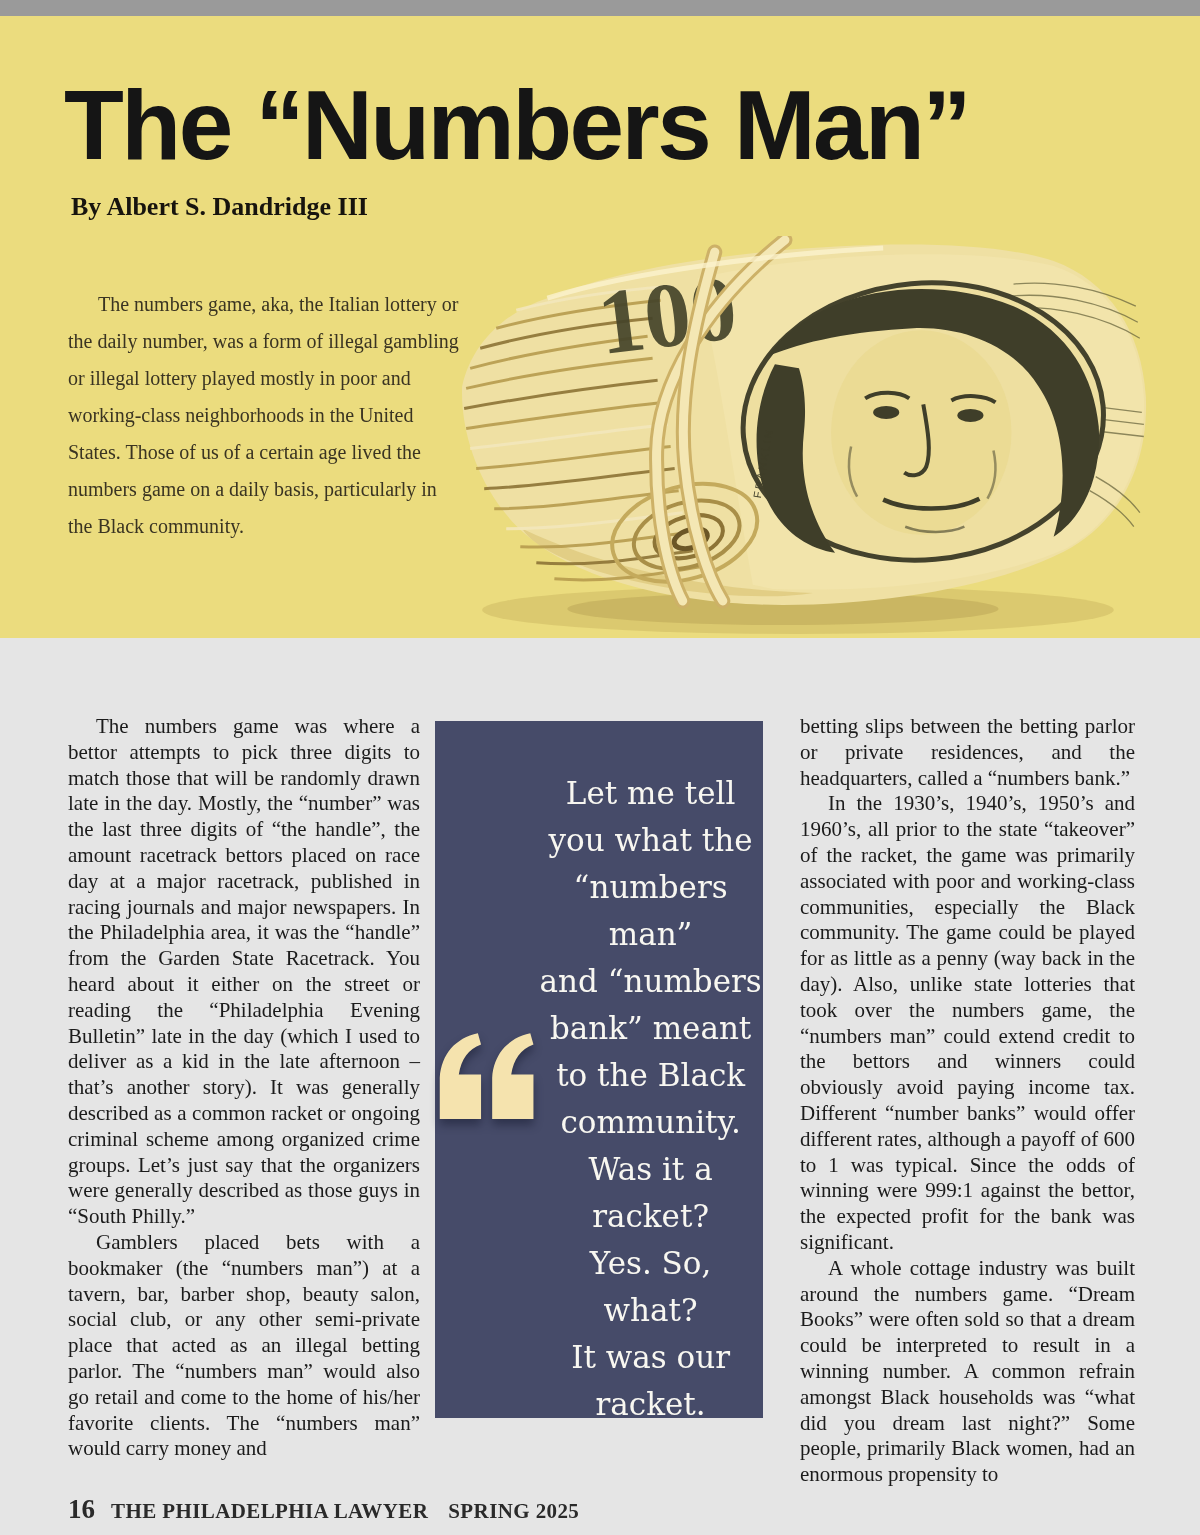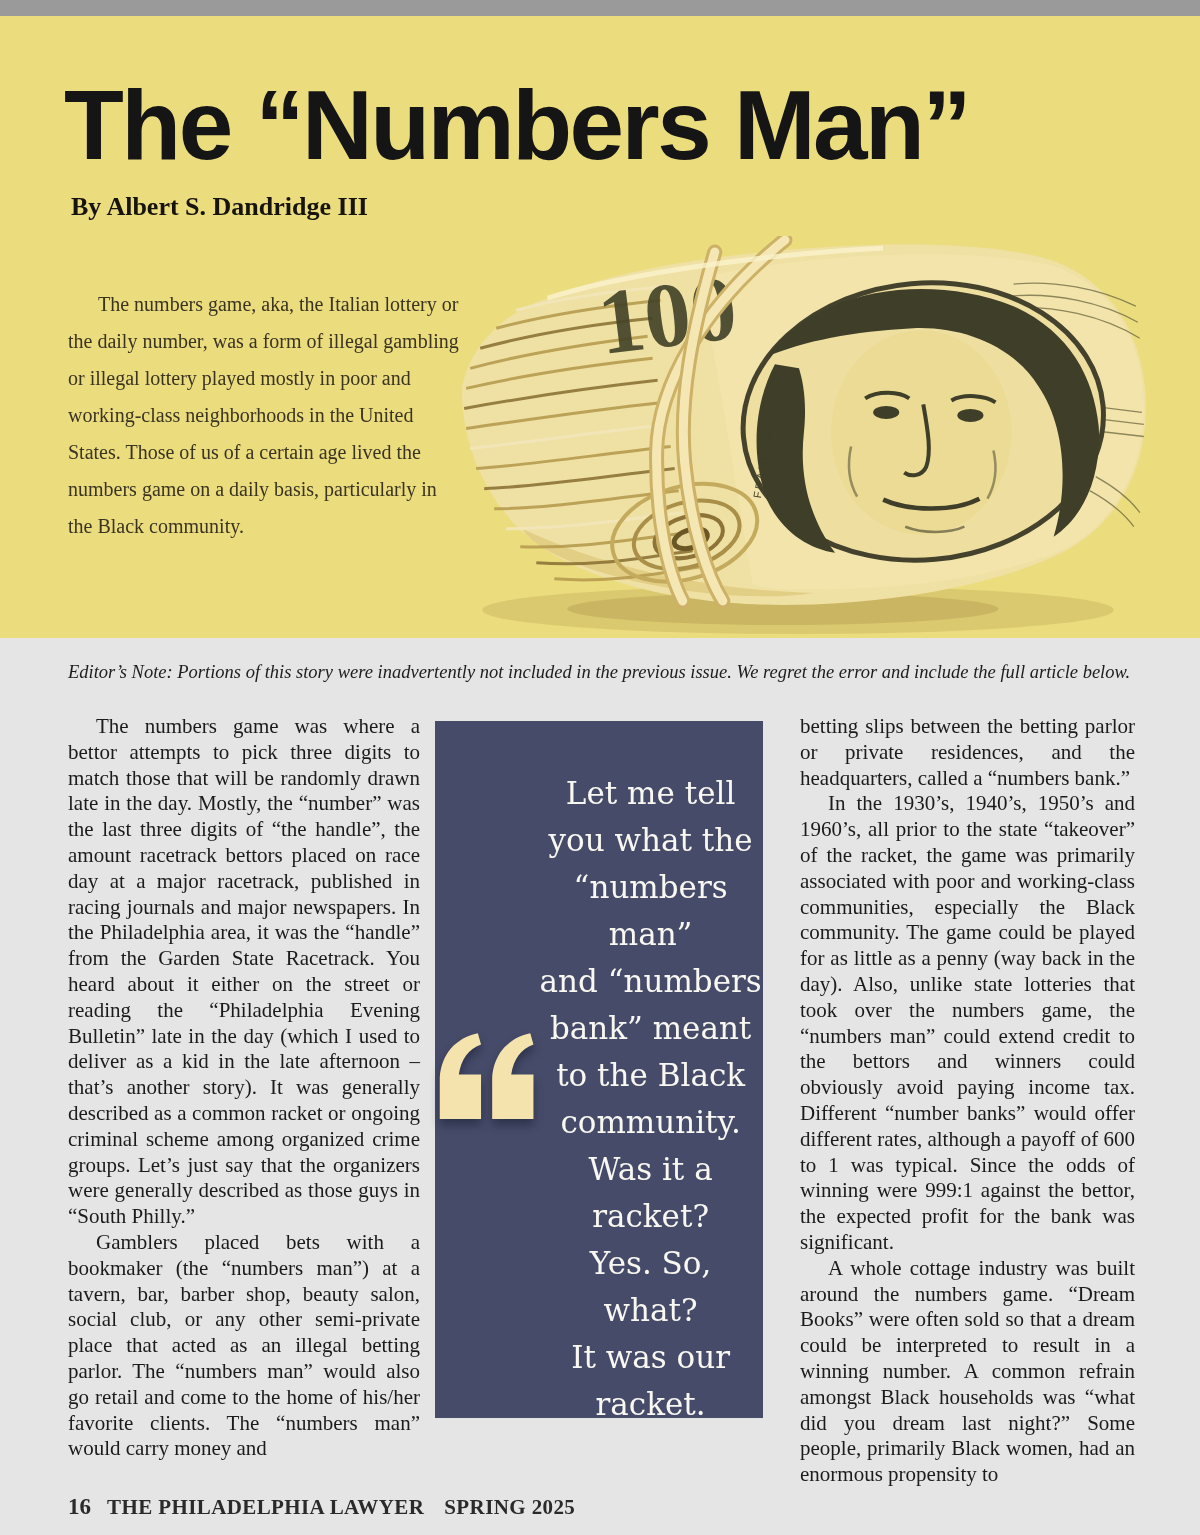--- a/index.html
+++ b/index.html
@@ -60,21 +60,21 @@
     font-family:"DejaVu Serif", serif;
     font-size:31px; line-height:47px; color:#F8F7F1;
   }
 
   
   .page-footer{
     position:absolute; left:68px; top:1478px;
     font-family:"Liberation Serif", serif; font-weight:bold; color:#2a2a2a;
     font-size:21px; letter-spacing:.4px; white-space:nowrap;
   }
-  .page-footer .pagenum{ font-size:23px; margin-right:16px; letter-spacing:0; }
+  .page-footer .pagenum{ font-size:27px; margin-right:16px; letter-spacing:0; }
   .page-footer .issue{ margin-left:20px; }
 </style>
 </head>
 <body>
 
 <div class="page">
 
   <div class="header-block">
     <h1 class="article-title">The “Numbers Man”</h1>
     <div class="article-byline">By Albert S. Dandridge III</div>
@@ -148,21 +148,20 @@
         <path d="M332,4 C250,70 205,150 204,215 C203,280 215,335 230,364" stroke="#CDB167" stroke-width="15"></path>
         <path d="M332,4 C250,70 205,150 204,215 C203,280 215,335 230,364" stroke="#F4E7B4" stroke-width="9"></path>
         <path d="M262,16 C240,92 226,162 232,226 C238,290 255,340 270,364" stroke="#CDB167" stroke-width="15"></path>
         <path d="M262,16 C240,92 226,162 232,226 C238,290 255,340 270,364" stroke="#F4E7B4" stroke-width="9"></path>
       </g>
 
       <path d="M95,62 C180,35 320,18 430,12" stroke="#FBF3CD" stroke-width="5" fill="none" opacity="0.8"></path>
     </svg>
   </div>
 
-  <div class="editors-note">Editor’s Note: Portions of this story were inadvertently not included in the previous issue. We regret the error and include the full article below.</div>
 
   <div class="col col-left">
     <p>The numbers game was where a bettor attempts to pick three digits to match those that will be randomly drawn late in the day. Mostly, the “number” was the last three digits of “the handle”, the amount racetrack bettors placed on race day at a major racetrack, published in racing journals and major newspapers. In the Philadelphia area, it was the “handle” from the Garden State Racetrack. You heard about it either on the street or reading the “Philadelphia Evening Bulletin” late in the day (which I used to deliver as a kid in the late afternoon – that’s another story). It was generally described as a common racket or ongoing criminal scheme among organized crime groups. Let’s just say that the organizers were generally described as those guys in “South Philly.”</p>
     <p>Gamblers placed bets with a bookmaker (the “numbers man”) at a tavern, bar, barber shop, beauty salon, social club, or any other semi-private place that acted as an illegal betting parlor. The “numbers man” would also go retail and come to the home of his/her favorite clients. The “numbers man” would carry money and</p>
   </div>
 
   <div class="pull-quote-box">
     <svg class="quote-mark" viewBox="0 0 130 120" aria-hidden="true">
       <path d="M54,10 C26,16 8,36 6,66 L6,118 L58,118 L58,62 L30,62 C33,42 42,30 58,24 Z" fill="#F5E3AE"></path>
       <path d="M120,10 C92,16 74,36 72,66 L72,118 L124,118 L124,62 L96,62 C99,42 108,30 124,24 Z" fill="#F5E3AE"></path>

